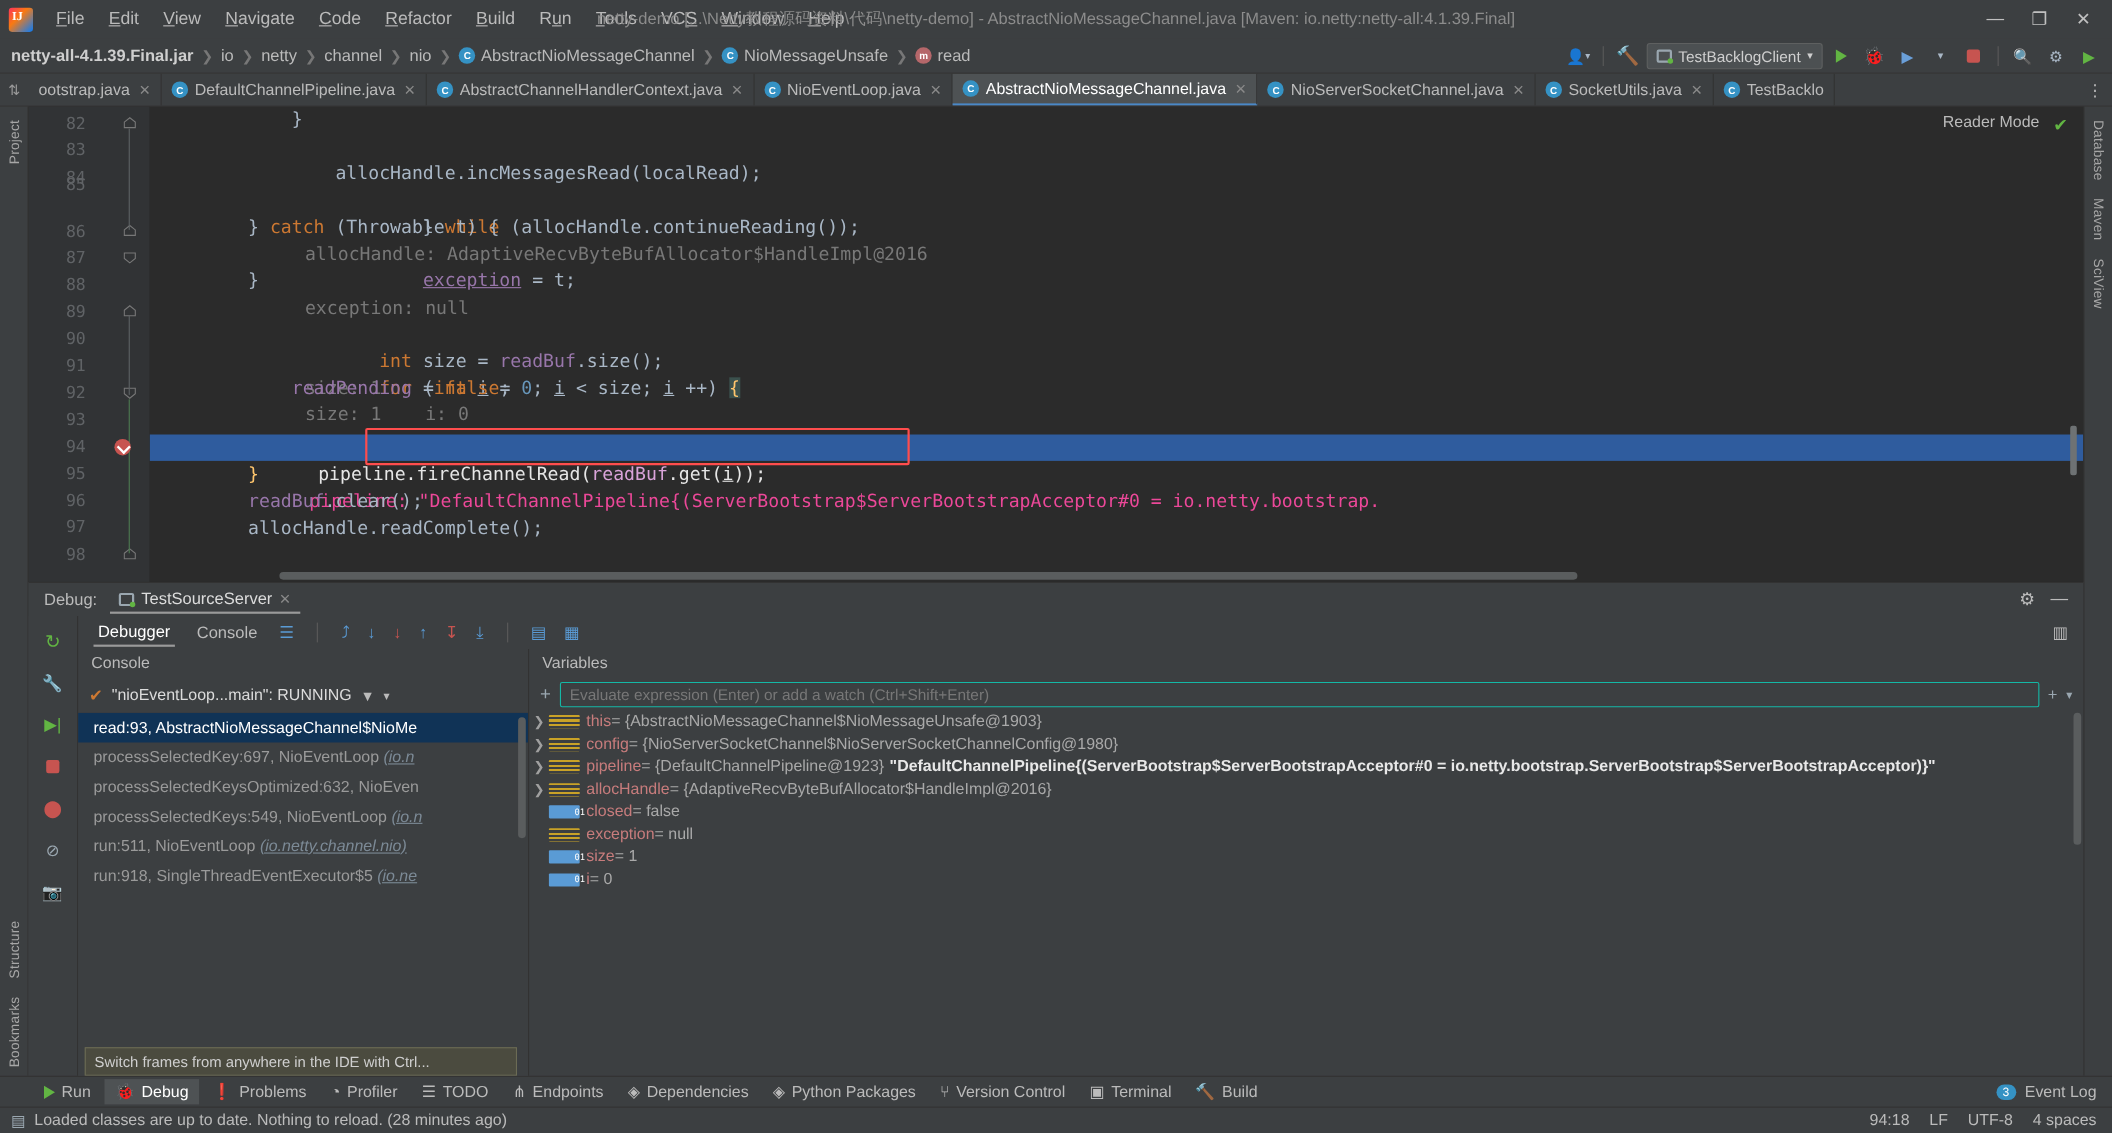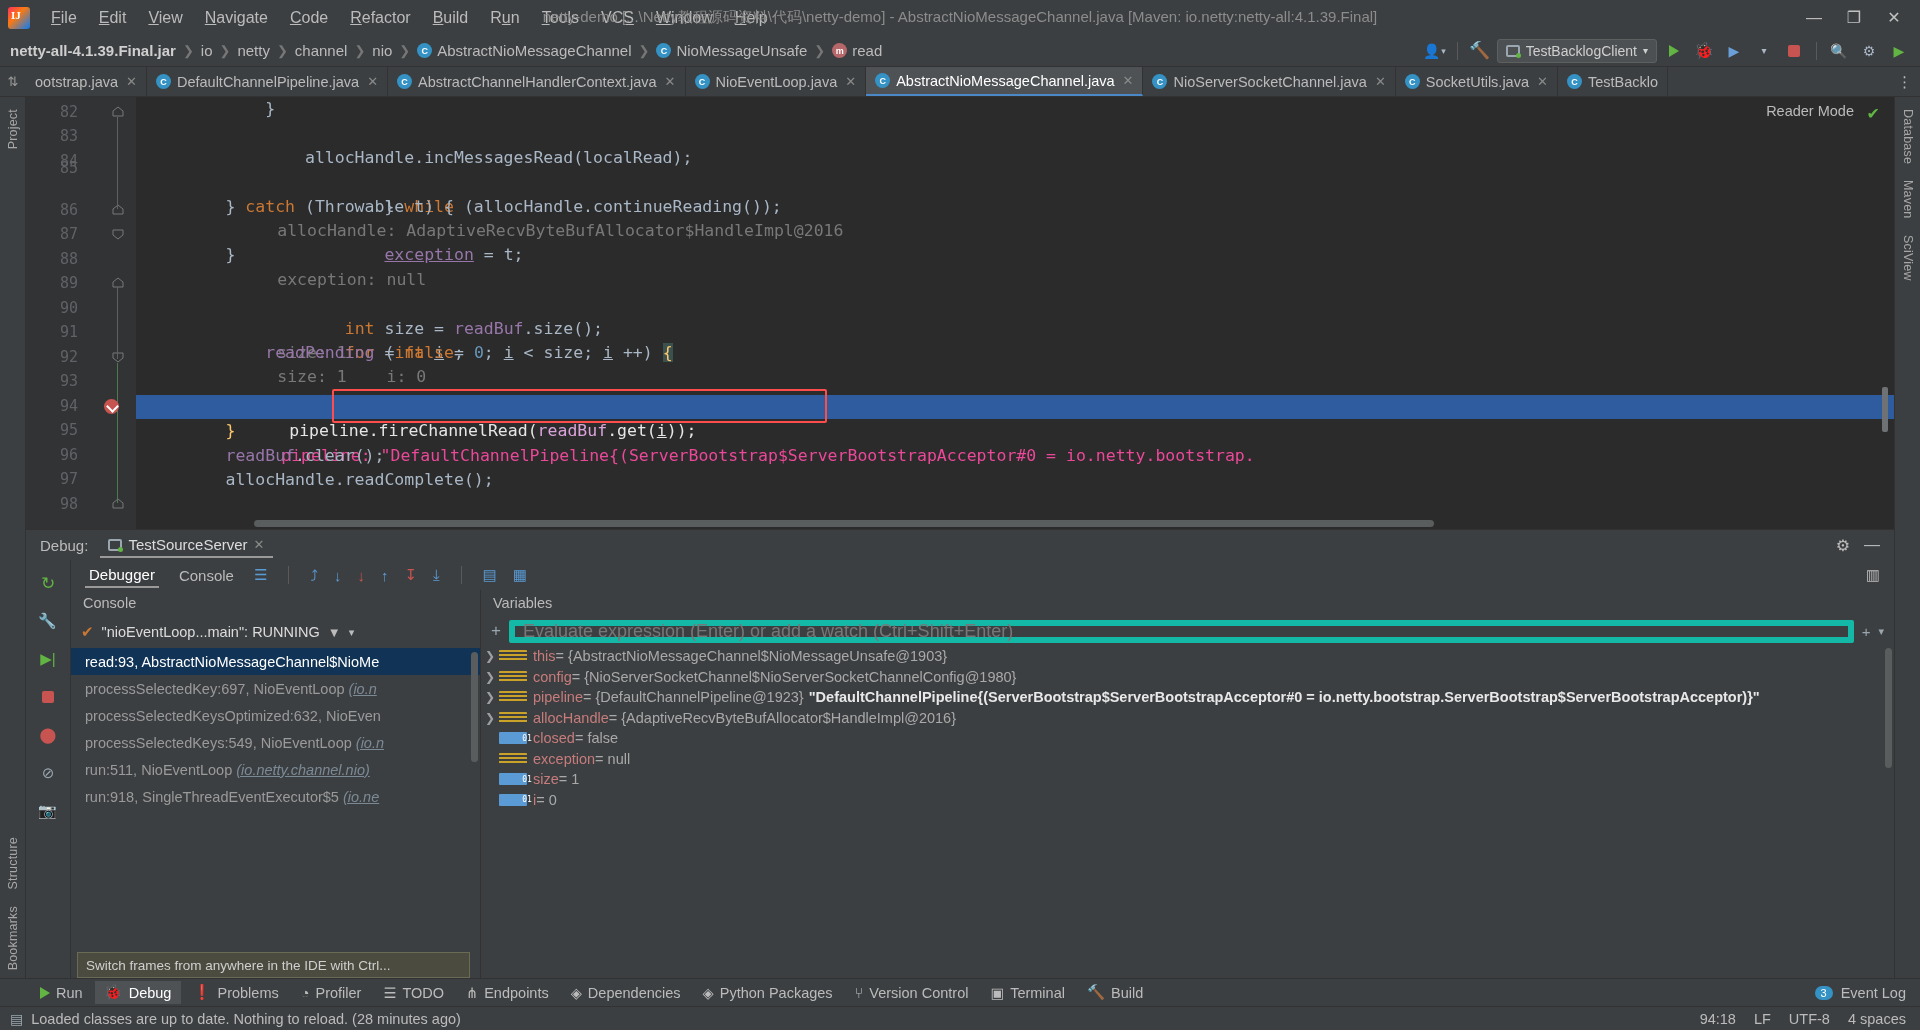--- a/index.html
+++ b/index.html
@@ -169,22 +169,22 @@
   .frame-row .pkg { font-style:italic; color:#7c8a96; margin-left:4px;text-decoration:underline; }
   .frame-tooltip {
     position:absolute; left:6px; bottom:0; right:10px; height:26px;
     background:#4b4b3f; border:1px solid #6b6b55; color:#cfcfcf; font-size:13.5px;
     display:flex; align-items:center; padding-left:8px; white-space:nowrap; overflow:hidden;
   }
   .frames-scroll { position:absolute; right:2px; top:4px; width:7px; height:110px; background:#5a5d5e; border-radius:4px; }
 
   .watch-row { height:30px; display:flex; align-items:center; gap:8px; padding:0 10px; flex:none; }
   .watch-input {
-    flex:1; height:23px; background:#3c3f41; border:6px solid #14b8a6; border-radius:2px;
-    color:#777777; font-size:18px; padding:0 8px; display:flex; align-items:center;
+    flex:1; height:23px; background:#3c3f41; border:1px solid #14b8a6; border-radius:2px;
+    color:#777777; font-size:14px; padding:0 8px; display:flex; align-items:center;
   }
   .var-list { flex:1; overflow:hidden; position:relative; }
   .var-row { height:20.5px; display:flex; align-items:center; font-size:14.5px; white-space:nowrap; }
   .arrow { width:18px; text-align:center; color:#a0a0a0; font-size:12px; flex:none; }
   .vicon {
     width:11px; height:12px; margin-right:6px; flex:none; border-radius:1px;
     background:repeating-linear-gradient(#c9a227 0 2px,#3c3f41 2px 4px);
     padding-left:28px;
   }
   .vicon.prim {

